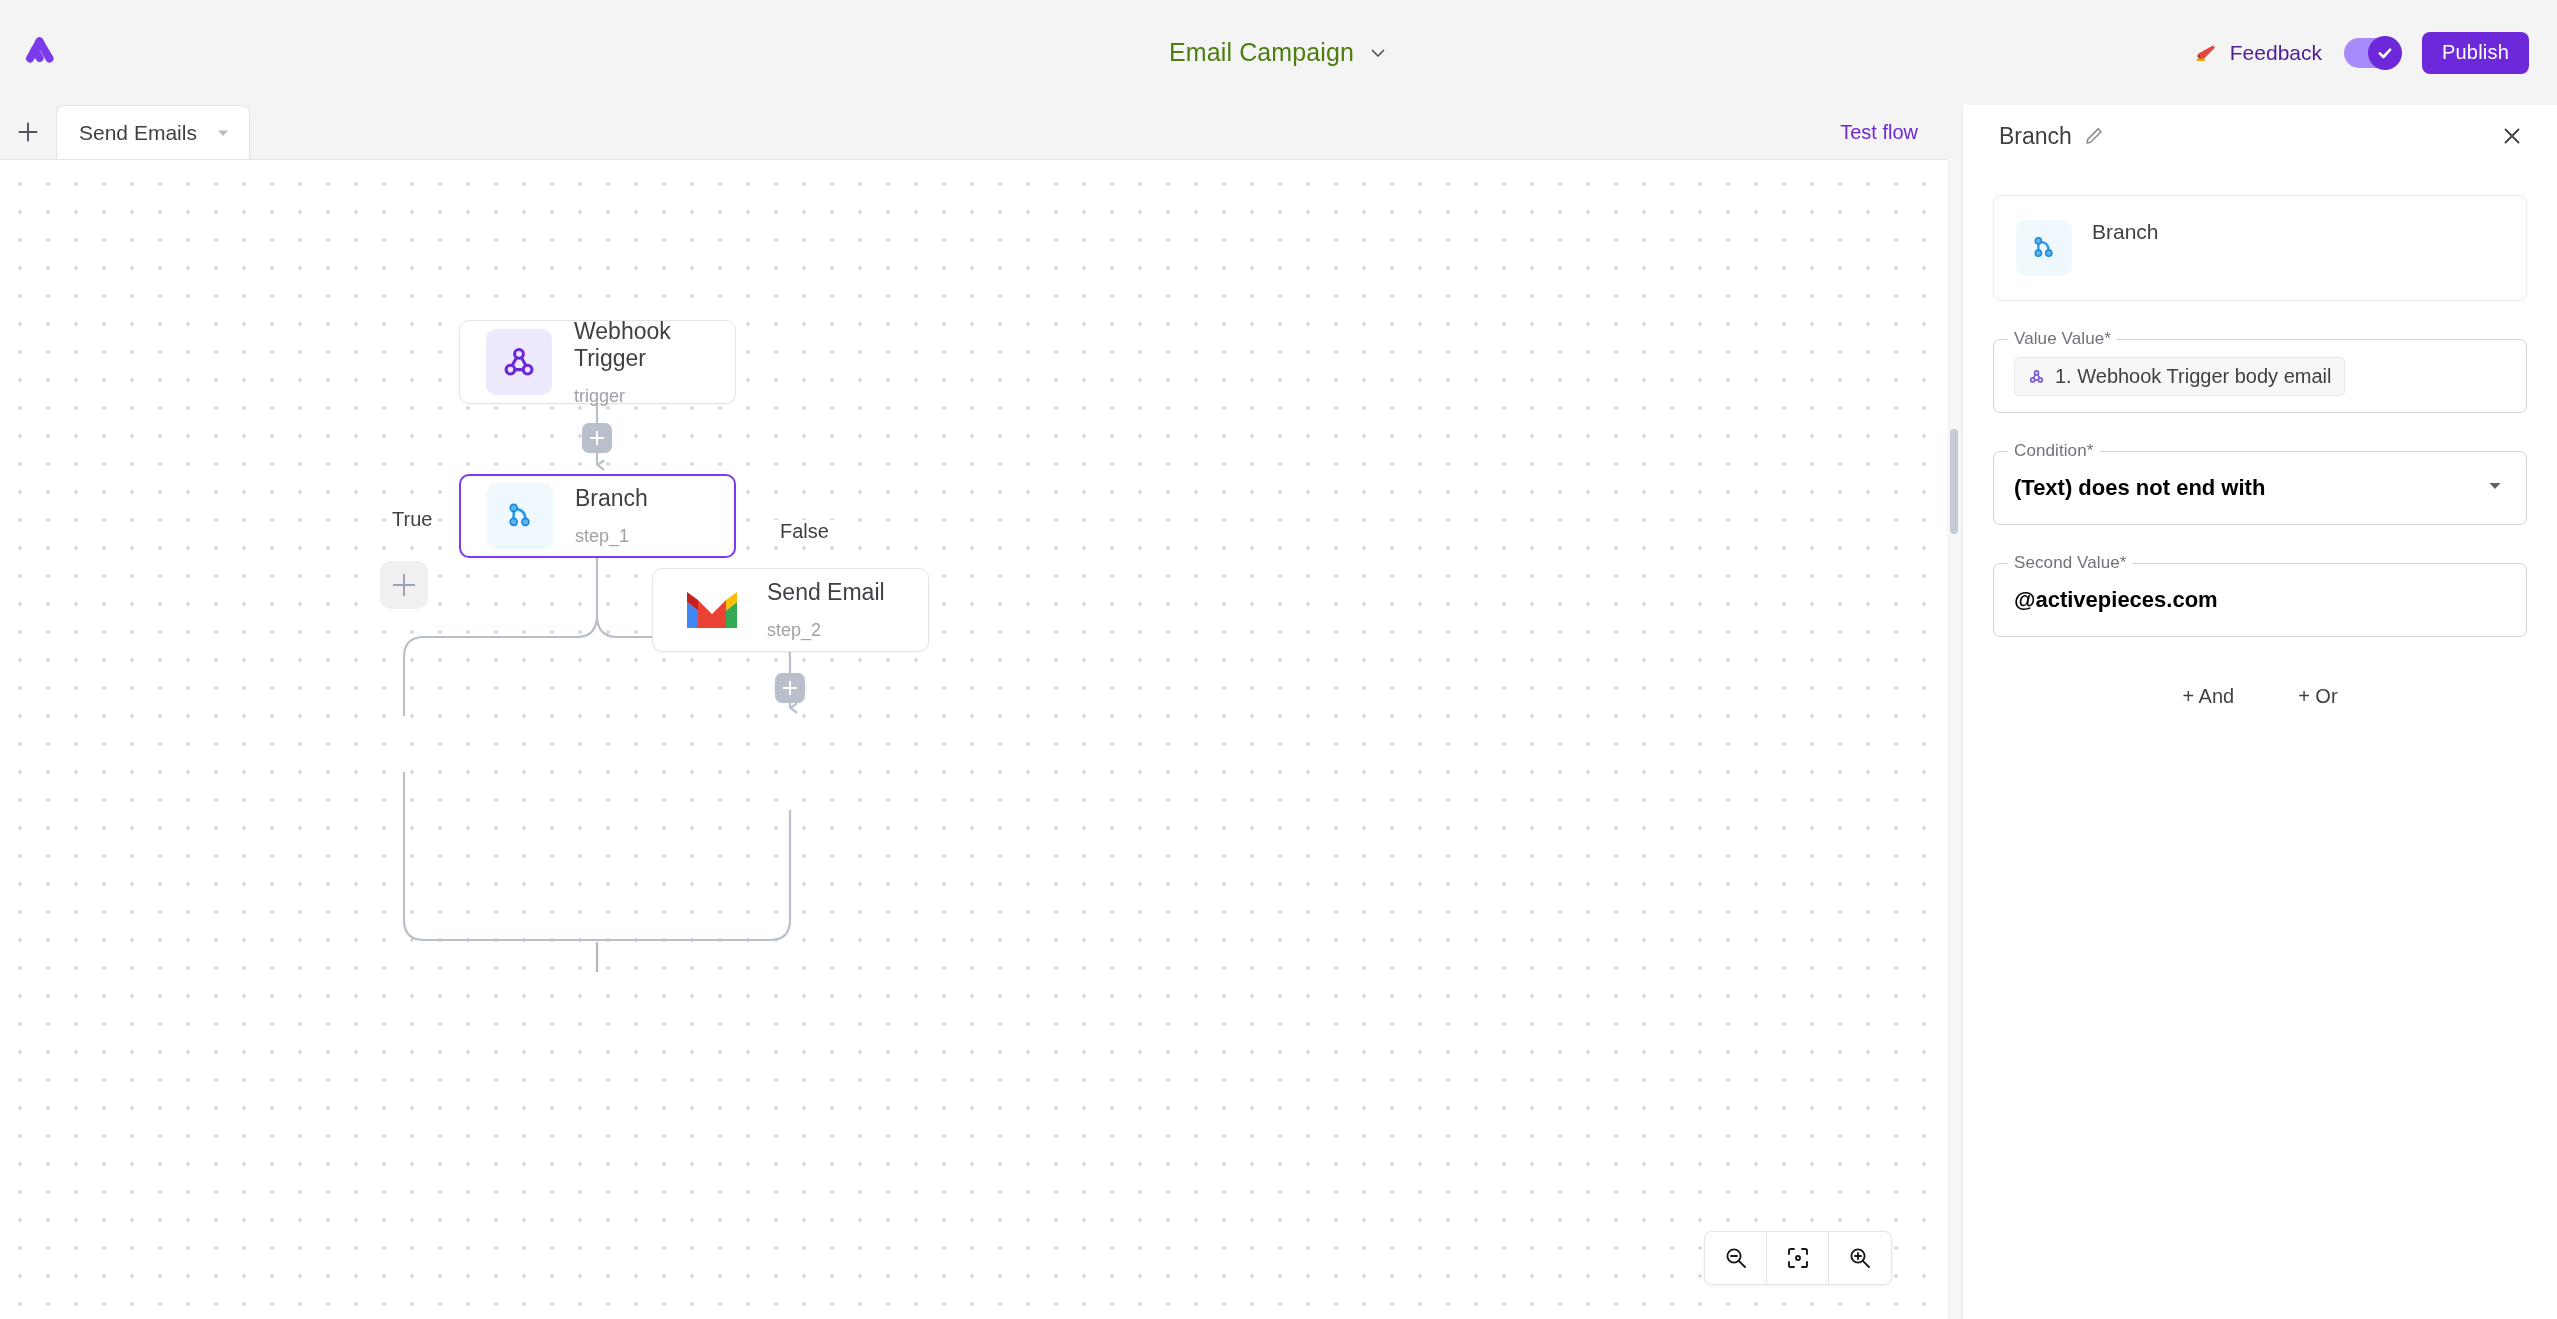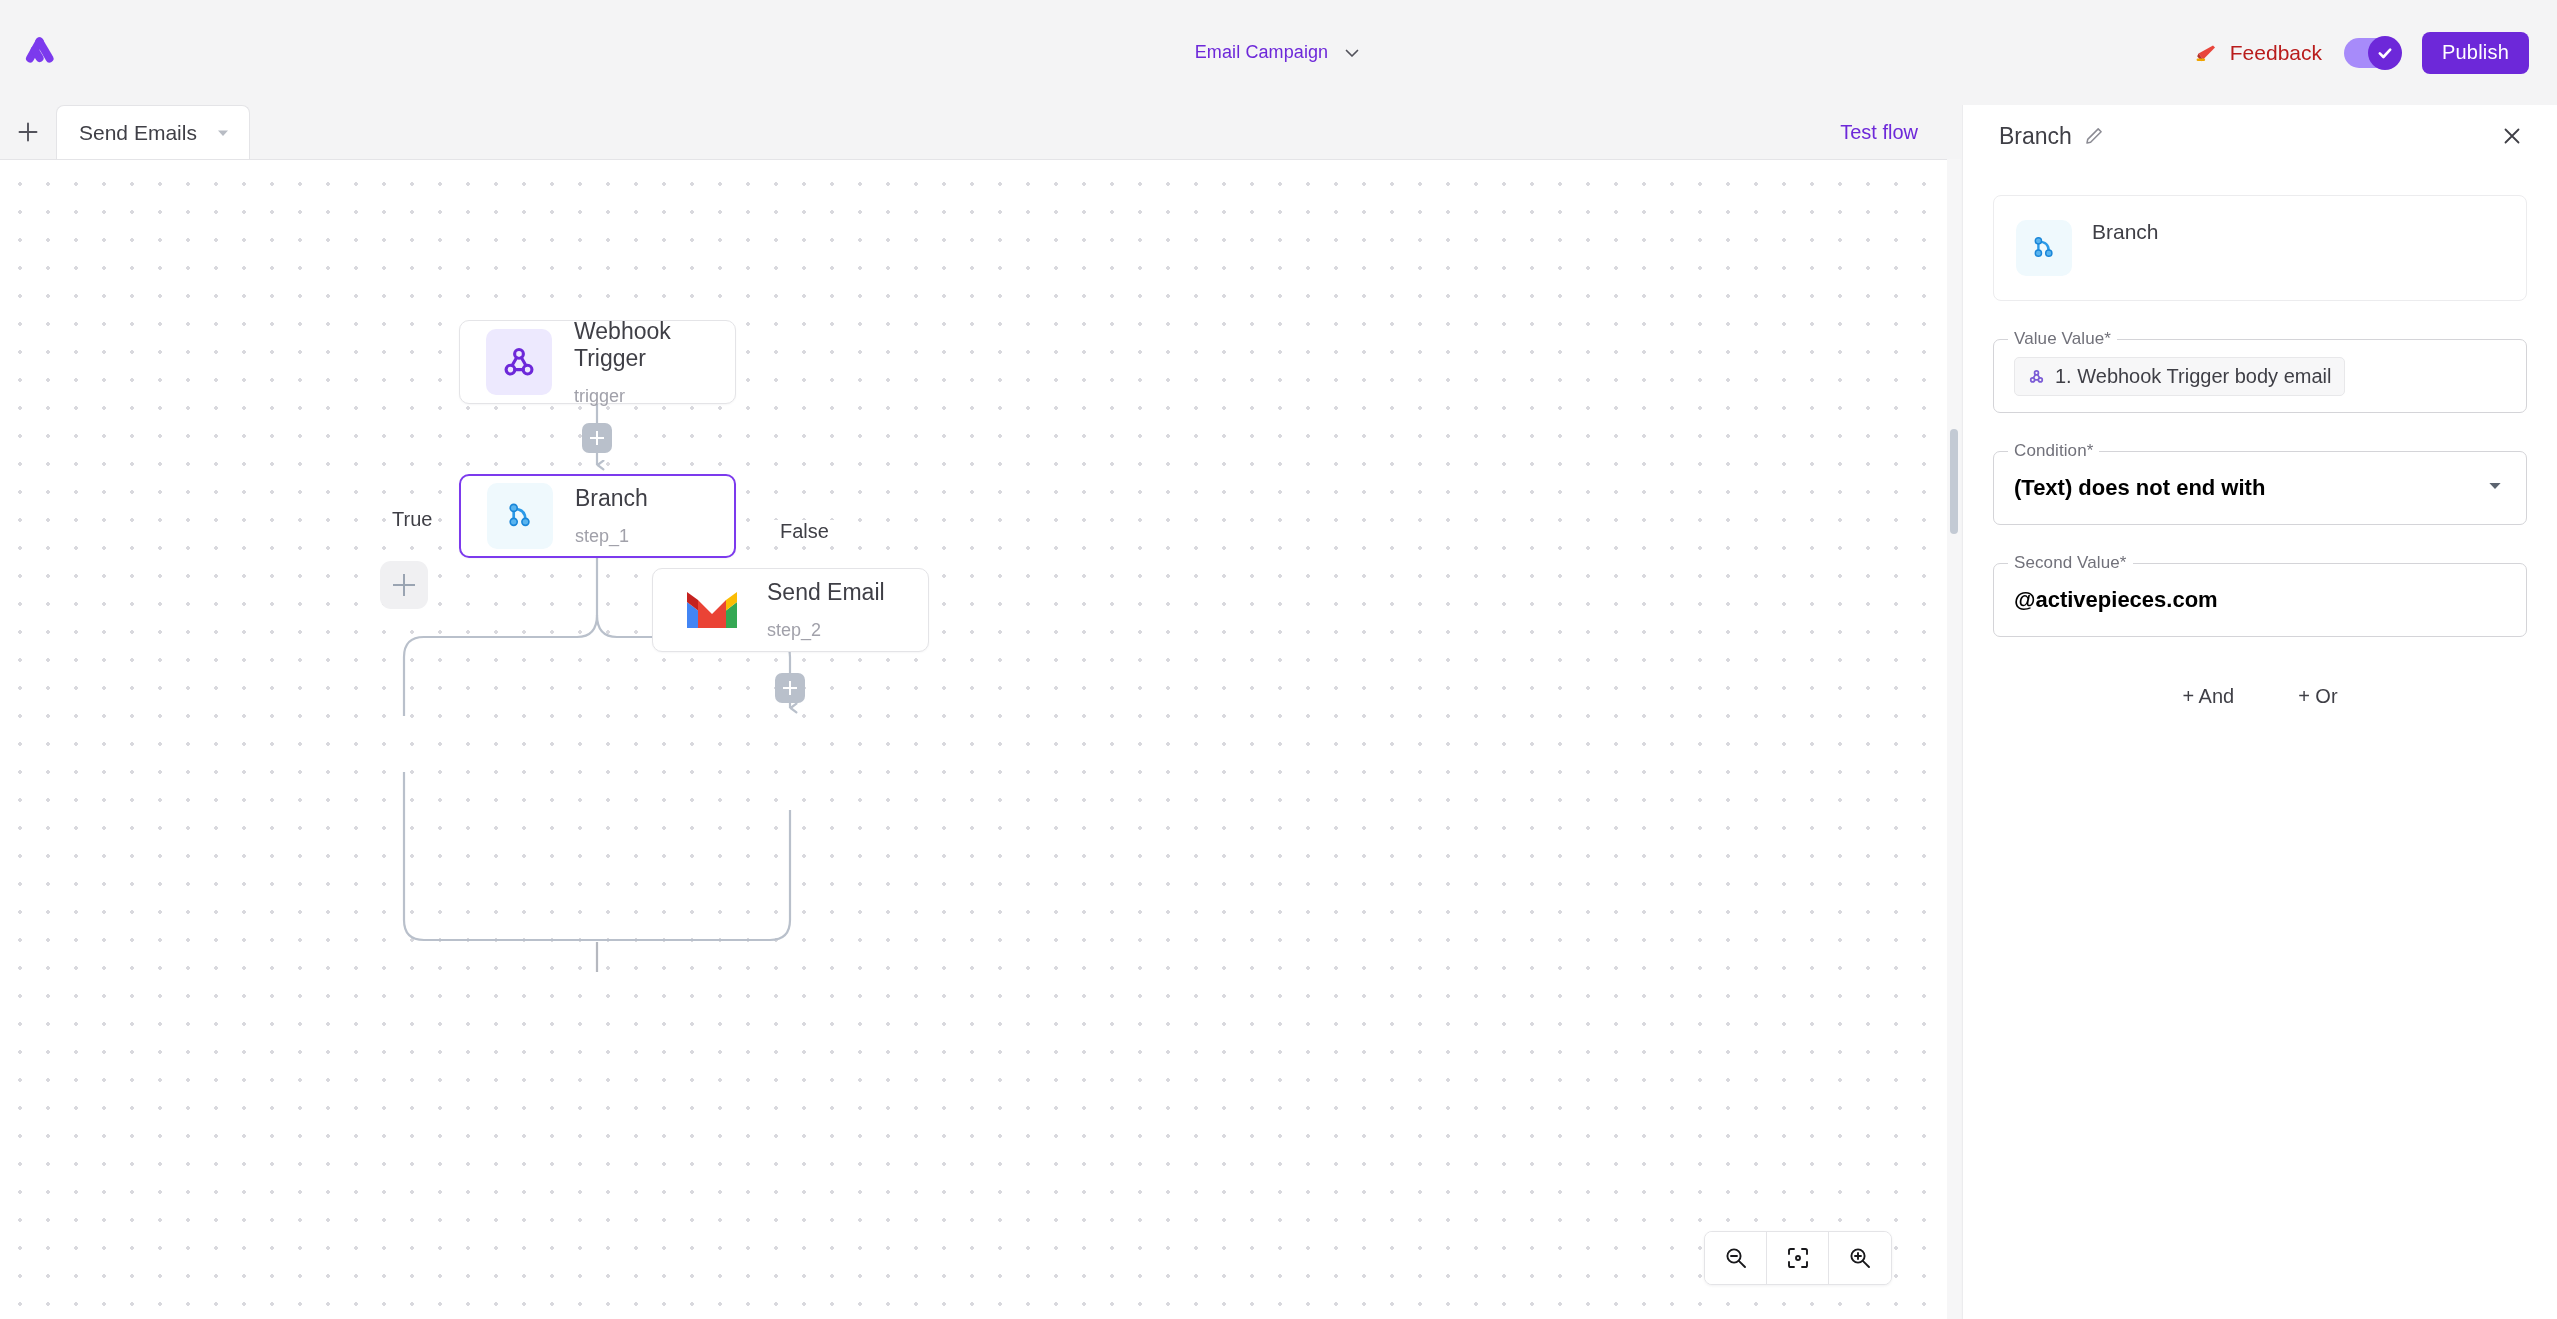--- a/index.html
+++ b/index.html
@@ -19,31 +19,31 @@
     display: flex; align-items: center;
   }
   .topbar-left { position: absolute; left: 14px; top: 0; height: 105px; display:flex; align-items:center; }
   .logo { width: 52px; height: 52px; display:flex; align-items:center; justify-content:center; }
   .topbar-center {
     position: absolute; left: 0; right: 0; top: 0; height: 105px;
     display: flex; align-items: center; justify-content: center; gap: 14px;
     pointer-events: none;
   }
   .flow-title {
-    font-size: 18px; color: #6d28d9; letter-spacing: 0.1px; pointer-events:auto;
+    font-size: 25px; color: #4d7c0f; letter-spacing: 0.1px; pointer-events:auto;
     cursor: pointer;
   }
   .chev-down { pointer-events:auto; cursor:pointer; display:flex; align-items:center; }
   .topbar-right {
     position: absolute; right: 28px; top: 0; height: 105px;
     display: flex; align-items: center; gap: 22px;
   }
   .feedback {
     display: flex; align-items: center; gap: 10px; cursor: pointer;
-    font-size: 21px; color: #b91c1c;
+    font-size: 21px; color: #4c1d95;
   }
   .toggle {
     position: relative; width: 56px; height: 30px; border-radius: 15px;
     background: #a78bfa; cursor: pointer; display:block;
   }
   .toggle .knob {
     position: absolute; right: -2px; top: -2px;
     width: 34px; height: 34px; border-radius: 50%;
     background: #6d28d9; display:flex; align-items:center; justify-content:center;
   }

